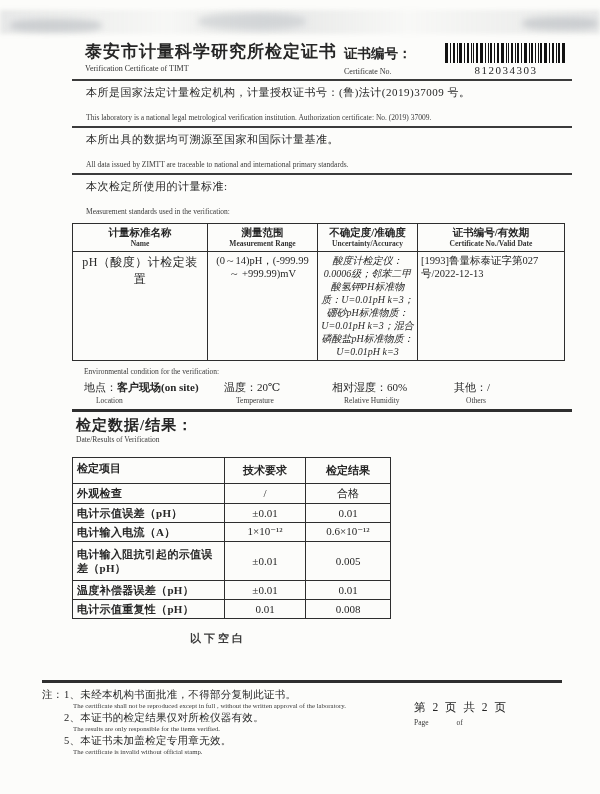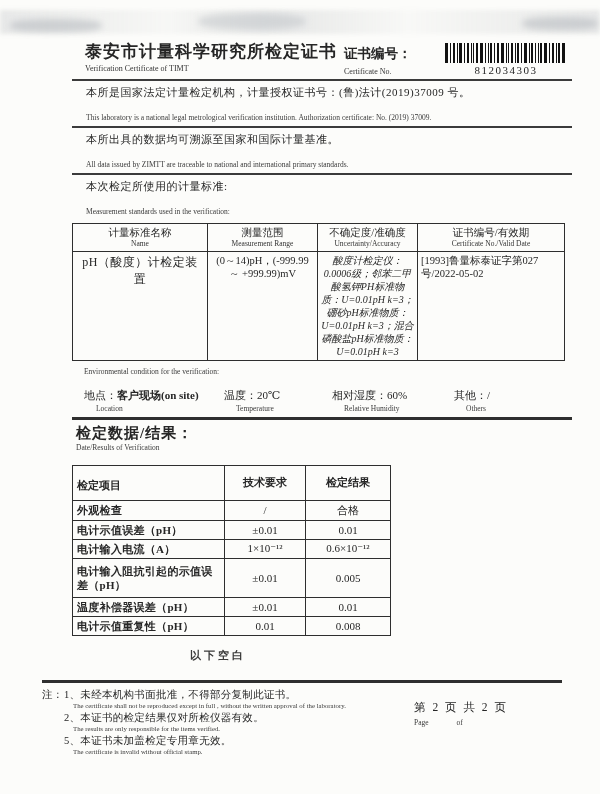--- a/index.html
+++ b/index.html
@@ -44,50 +44,50 @@
   .stmt{padding:4px 0 3px 14px;}
   .stmt .cn{font-size:11px;line-height:14px;letter-spacing:.5px;}
   .stmt .en{font-size:7.5px;line-height:10px;color:#3a3a3a;margin-top:14px;}
 
   
   table{border-collapse:collapse;}
   .std-table{width:492px;margin-top:3px;table-layout:fixed;}
   .std-table th,.std-table td{border:1.6px solid #2e2e2e;padding:2px 3px;vertical-align:top;}
   .std-table col.c1{width:135px;} .std-table col.c2{width:110px;}
   .std-table col.c3{width:100px;} .std-table col.c4{width:147px;}
-  .std-table th{font-weight:normal;padding:3px 2px;}
+  .std-table th{font-weight:bold;padding:3px 2px;}
   .hdr-cn{font-size:10.5px;display:block;line-height:12px;}
   .hdr-en{font-size:7.5px;display:block;line-height:9px;color:#333;}
   .std-name{font-size:12px;text-align:center;letter-spacing:.5px;padding-top:3px;}
   .std-range{font-size:10.5px;text-align:center;padding-top:3px;line-height:13px;}
   .std-unc{font-size:10px;font-style:italic;text-align:center;line-height:13px;}
   .std-cert{font-size:10.5px;text-align:left;line-height:13px;padding-top:3px;}
 
   
   .env{margin-top:6px;}
   .env-title{padding-left:12px;}
   .env-title .cn{font-size:11px;line-height:13px;}
   .env-title .en{font-size:7.5px;line-height:9px;color:#3a3a3a;}
-  .env-fields{display:flex;padding-left:12px;margin-top:13px;}
+  .env-fields{display:flex;padding-left:12px;margin-top:5px;}
   .env-field .line{font-size:11px;line-height:13px;white-space:nowrap;}
   .env-field .lab-en{font-size:7.5px;color:#3a3a3a;margin-top:2px;padding-left:12px;}
   .env-field.f1{width:140px;} .env-field.f2{width:108px;}
   .env-field.f3{width:122px;} .env-field.f4{width:90px;}
   .env-field .val{font-weight:bold;}
   .env-field.f2 .val,.env-field.f3 .val,.env-field.f4 .val{font-weight:normal;}
 
   
   .res-head{margin-top:5px;padding-left:4px;}
   .res-head .cn{font-size:15px;font-weight:bold;letter-spacing:1px;line-height:17px;}
   .res-head .en{font-size:7.5px;color:#3a3a3a;line-height:9px;margin-top:1px;}
   .res-table{width:318px;margin-top:13px;table-layout:fixed;}
   .res-table col.c1{width:152px;} .res-table col.c2{width:81px;} .res-table col.c3{width:85px;}
   .res-table th,.res-table td{border:1.6px solid #2e2e2e;font-size:11px;padding:2px 4px;}
   .res-table th{font-weight:bold;height:20px;}
-  .res-table th.item{text-align:left;vertical-align:top;padding-top:12px;}
+  .res-table th.item{text-align:left;vertical-align:top;padding-top:3px;}
   .res-table td.item{text-align:left;line-height:14px;font-weight:bold;letter-spacing:.3px;}
   .res-table td.val{text-align:center;}
   .res-table tr.tall td{height:34px;}
 
   .blank-below{margin-top:12px;margin-left:118px;font-size:11px;letter-spacing:3px;font-weight:bold;color:#3a3a3a;}
 
   
   .footer{position:absolute;left:42px;top:680px;width:520px;}
   .footer-body{display:flex;margin-top:5px;}
   .notes{width:360px;display:flex;}
@@ -208,21 +208,21 @@
             <span class="hdr-cn">证书编号/有效期</span>
             <span class="hdr-en">Certificate No./Valid Date</span>
           </th>
         </tr>
       </thead>
       <tbody>
         <tr style="height:96px;">
           <td class="std-name">pH（酸度）计检定装置</td>
           <td class="std-range">(0～14)pH，(-999.99 ～ +999.99)mV</td>
           <td class="std-unc">酸度计检定仪：0.0006级；邻苯二甲酸氢钾PH标准物质：U=0.01pH k=3；硼砂pH标准物质：U=0.01pH k=3；混合磷酸盐pH标准物质：U=0.01pH k=3</td>
-          <td class="std-cert">[1993]鲁量标泰证字第027号/2022-05-02</td>
+          <td class="std-cert">[1993]鲁量标泰证字第027号/2022-12-13</td>
         </tr>
       </tbody>
     </table>
 
     <div class="env">
       <div class="env-title">
         <div class="en" style="font-size:7.5px;color:#3a3a3a;">Environmental condition for the verification:</div>
       </div>
       <div class="env-fields">
         <div class="env-field f1">

